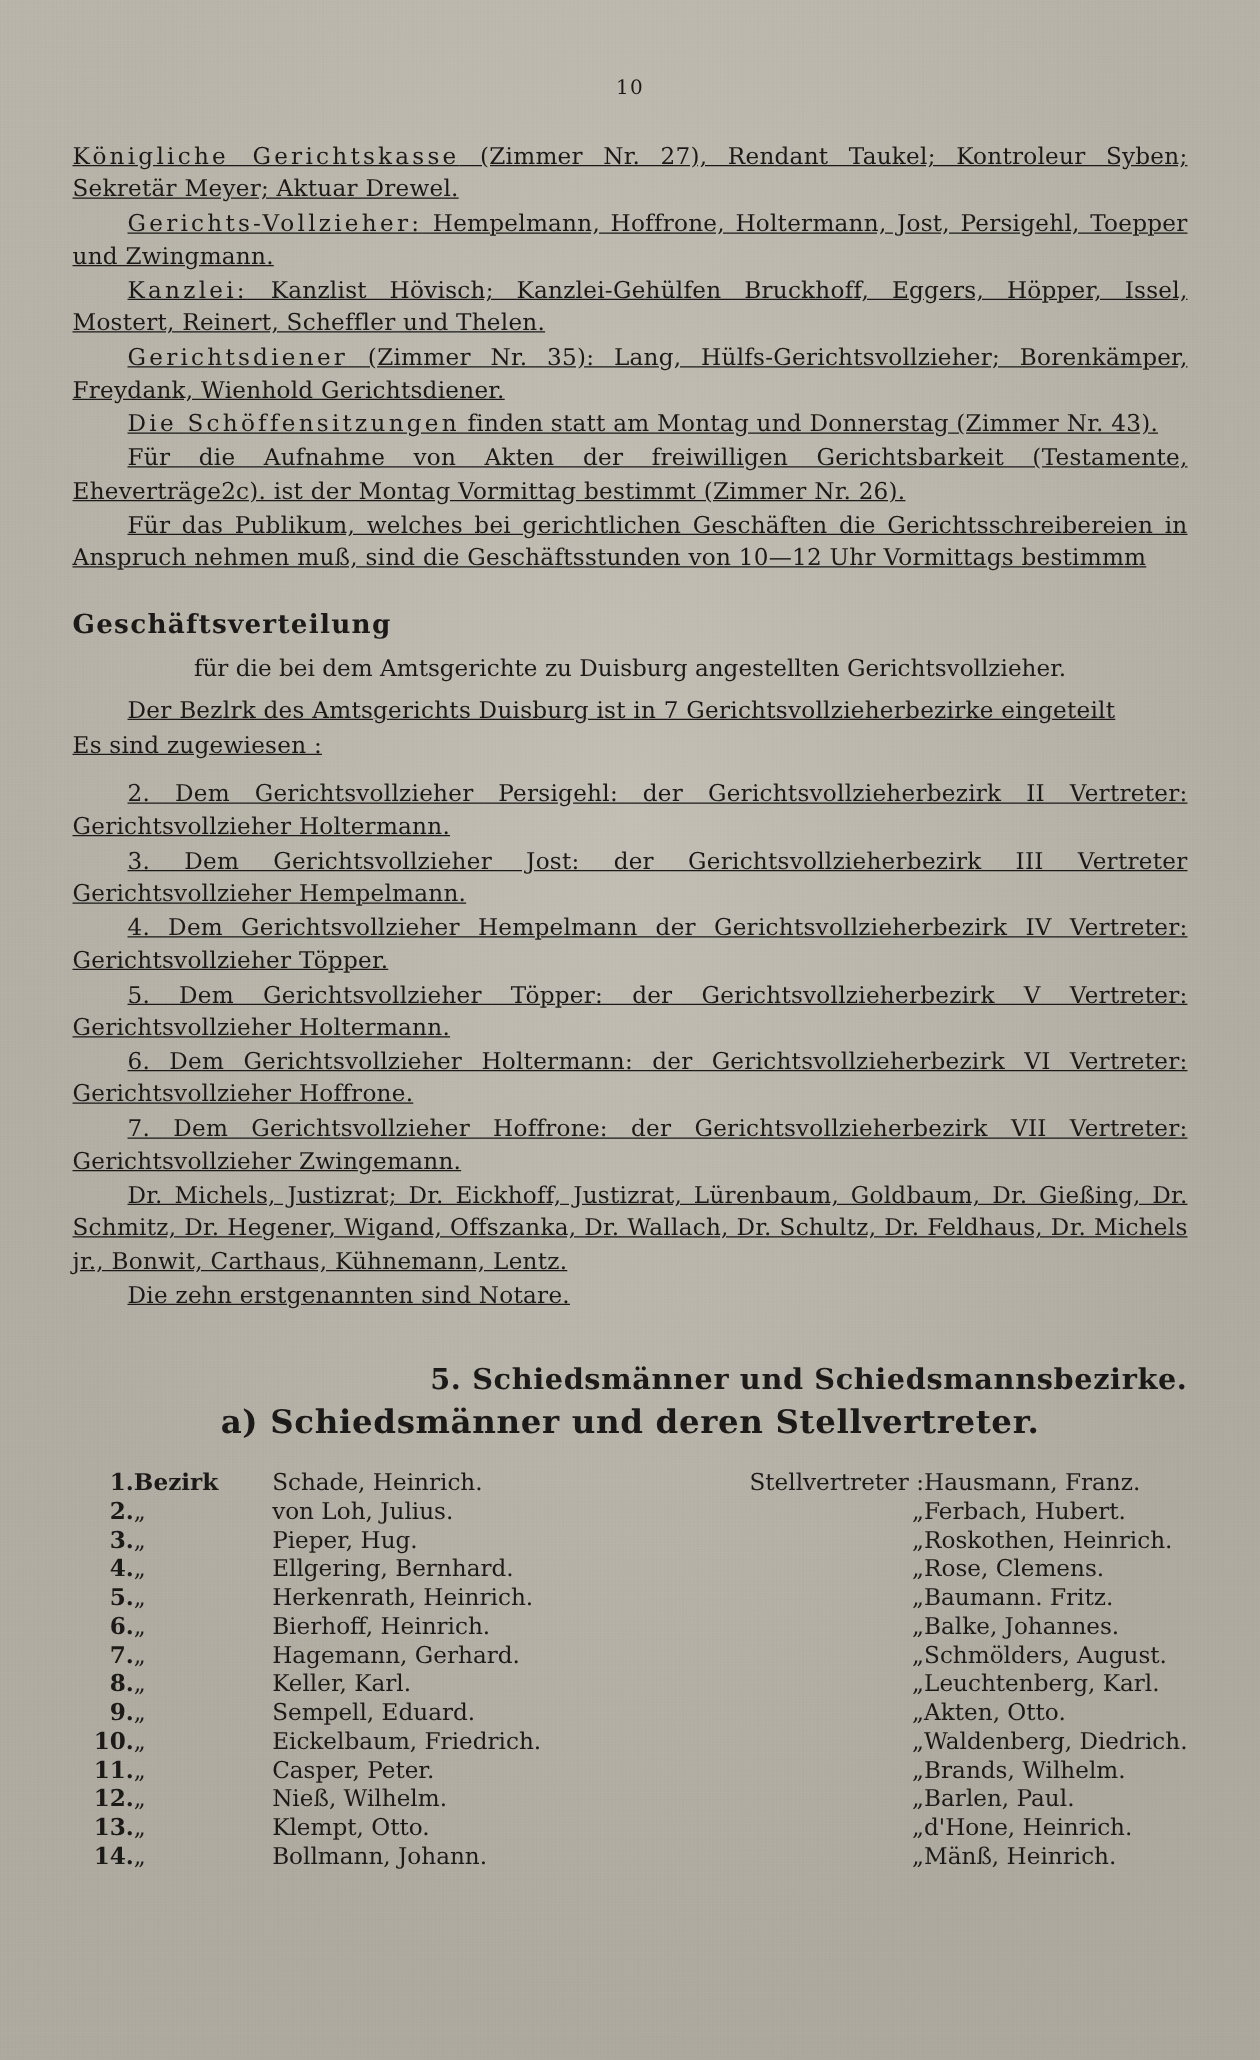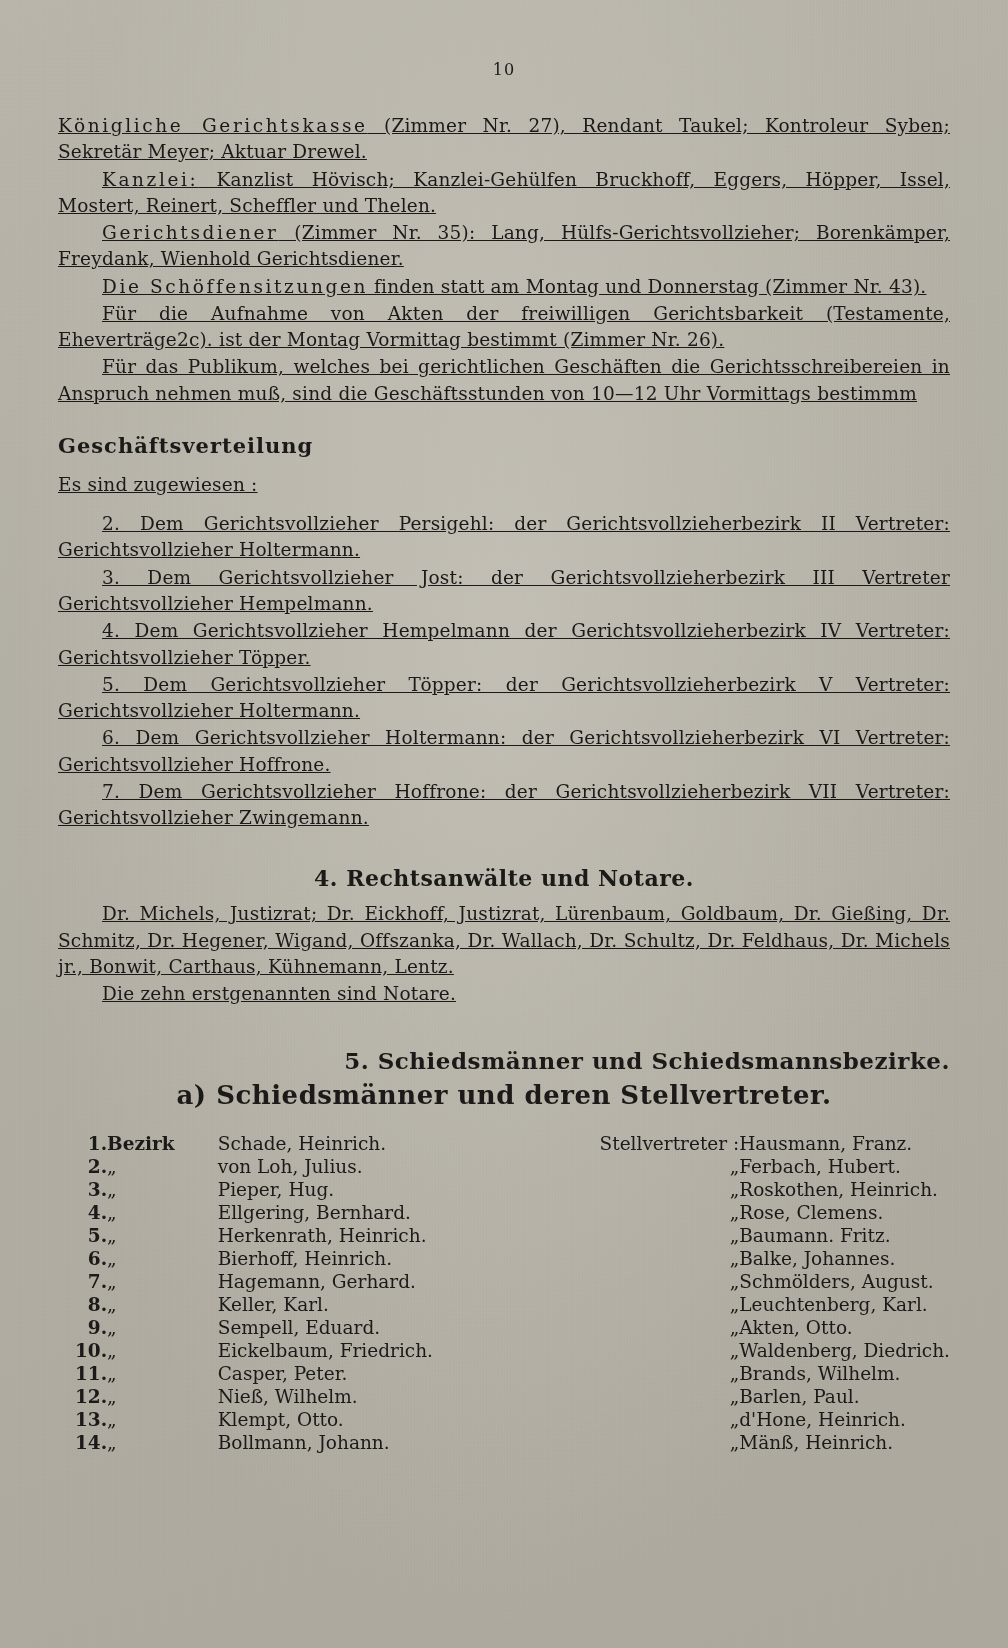--- a/index.html
+++ b/index.html
@@ -121,43 +121,45 @@
 
 <div class="page"></div>
 <div class="grain"></div>
 
 <div class="content">
 
   <div class="page-number">10</div>
 
   <div class="frak">
     <p class="noindent"><span class="sp">Königliche Gerichtskasse</span><span> (Zimmer Nr. 27), Rendant Taukel; Kontroleur Syben; Sekretär Meyer; Aktuar Drewel.</span></p>
+    <p><span class="sp">Gerichts-Vollzieher:</span><span> Hempelmann, Hoffrone, Holtermann, Jost, Persigehl, Toepper und Zwingmann.</span></p>
     <p><span class="sp">Kanzlei:</span><span> Kanzlist Hövisch; Kanzlei-Gehülfen Bruckhoff, Eggers, Höpper, Issel, Mostert, Reinert, Scheffler und Thelen.</span></p>
     <p><span class="sp">Gerichtsdiener</span><span> (Zimmer Nr. 35): Lang, Hülfs-Gerichtsvollzieher; Borenkämper, Freydank, Wienhold Gerichtsdiener.</span></p>
     <p><span class="sp">Die Schöffensitzungen</span><span> finden statt am Montag und Donnerstag (Zimmer Nr. 43).</span></p>
     <p><span>Für die Aufnahme von Akten der freiwilligen Gerichtsbarkeit (Testamente, Eheverträge2c). ist der Montag Vormittag bestimmt (Zimmer Nr. 26).</span></p>
     <p><span>Für das Publikum, welches bei gerichtlichen Geschäften die Gerichtsschreibereien in Anspruch nehmen muß, sind die Geschäftsstunden von 10—12 Uhr Vormittags bestimmm</span></p>
   </div>
 
   <h2 class="section">Geschäftsverteilung</h2>
+  <div class="centerline">für die bei dem Amtsgerichte zu Duisburg angestellten Gerichtsvollzieher.</div>
 
   <div class="frak">
+    <p>Der Bezlrk des Amtsgerichts Duisburg ist in 7 Gerichtsvollzieherbezirke eingeteilt</p>
     <p class="noindent">Es sind zugewiesen :</p>
     <div class="gap"></div>
     <div class="list-block">
       <p>2. Dem Gerichtsvollzieher Persigehl: der Gerichtsvollzieherbezirk II Vertreter: Gerichtsvollzieher Holtermann.</p>
       <p>3. Dem Gerichtsvollzieher Jost: der Gerichtsvollzieherbezirk III Vertreter Gerichtsvollzieher Hempelmann.</p>
       <p>4. Dem Gerichtsvollzieher Hempelmann der Gerichtsvollzieherbezirk IV Vertreter: Gerichtsvollzieher Töpper.</p>
       <p>5. Dem Gerichtsvollzieher Töpper: der Gerichtsvollzieherbezirk V Vertreter: Gerichtsvollzieher Holtermann.</p>
       <p>6. Dem Gerichtsvollzieher Holtermann: der Gerichtsvollzieherbezirk VI Vertreter: Gerichtsvollzieher Hoffrone.</p>
       <p>7. Dem Gerichtsvollzieher Hoffrone: der Gerichtsvollzieherbezirk VII Vertreter: Gerichtsvollzieher Zwingemann.</p>
     </div>
   </div>
 
-  <h3 class="sub">4. Rechtsanwälte und Notare.</h3>
   <div class="frak">
     <p>Dr. Michels, Justizrat; Dr. Eickhoff, Justizrat, Lürenbaum, Goldbaum, Dr. Gießing, Dr. Schmitz, Dr. Hegener, Wigand, Offszanka, Dr. Wallach, Dr. Schultz, Dr. Feldhaus, Dr. Michels jr., Bonwit, Carthaus, Kühnemann, Lentz.</p>
     <p>Die zehn erstgenannten sind Notare.</p>
   </div>
 
   <h3 class="sub2">5. Schiedsmänner und Schiedsmannsbezirke.</h3>
   <h3 class="sub3">a) Schiedsmänner und deren Stellvertreter.</h3>
 
   <table class="arb">
     <tbody>

